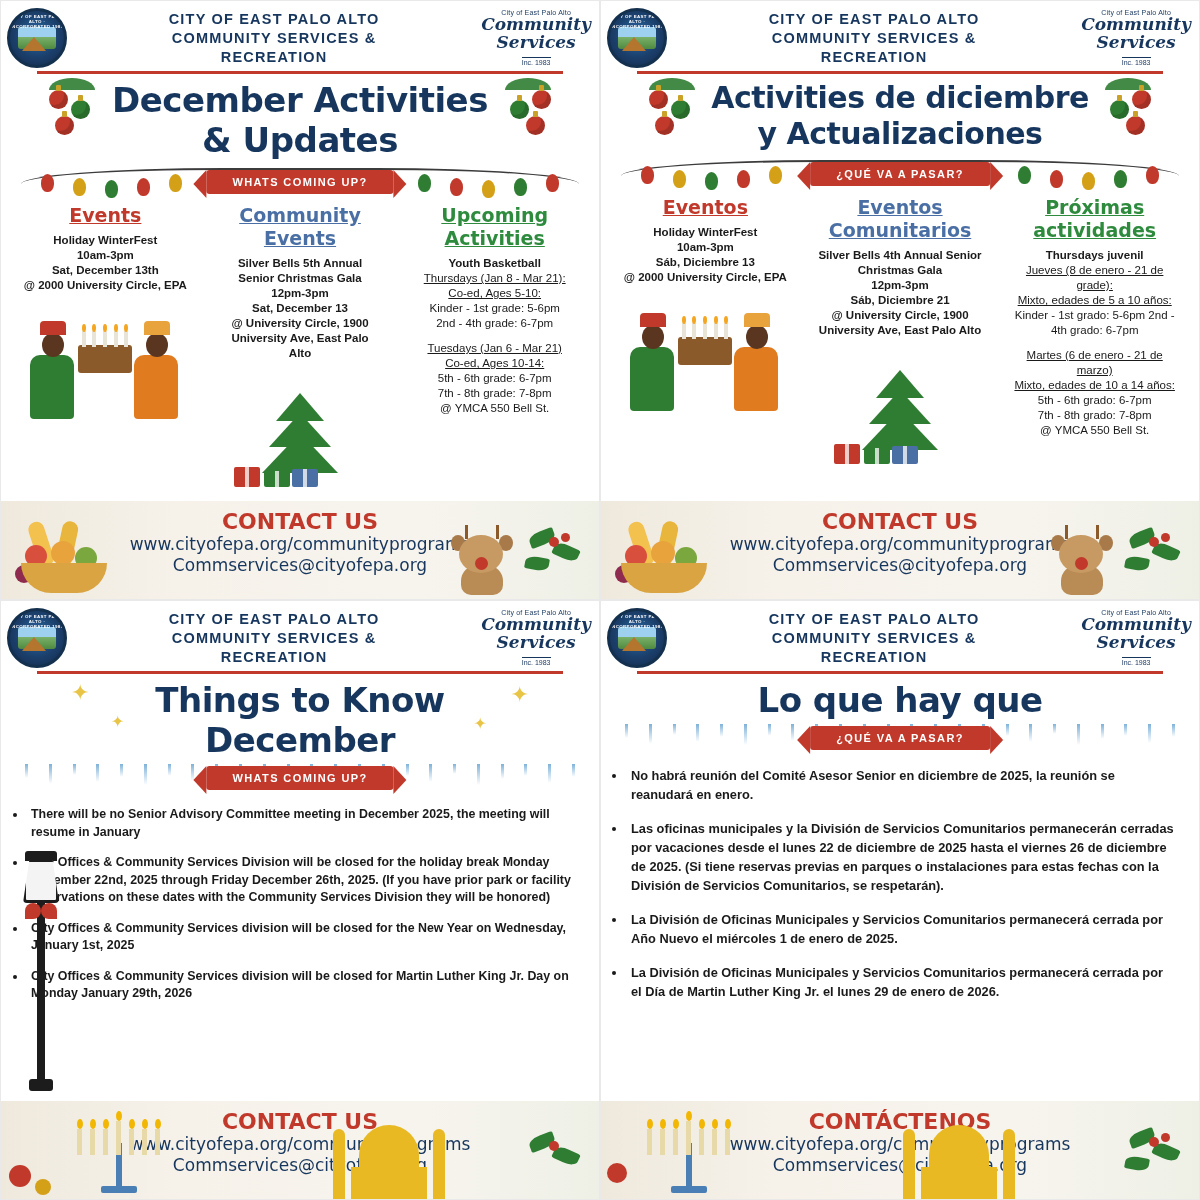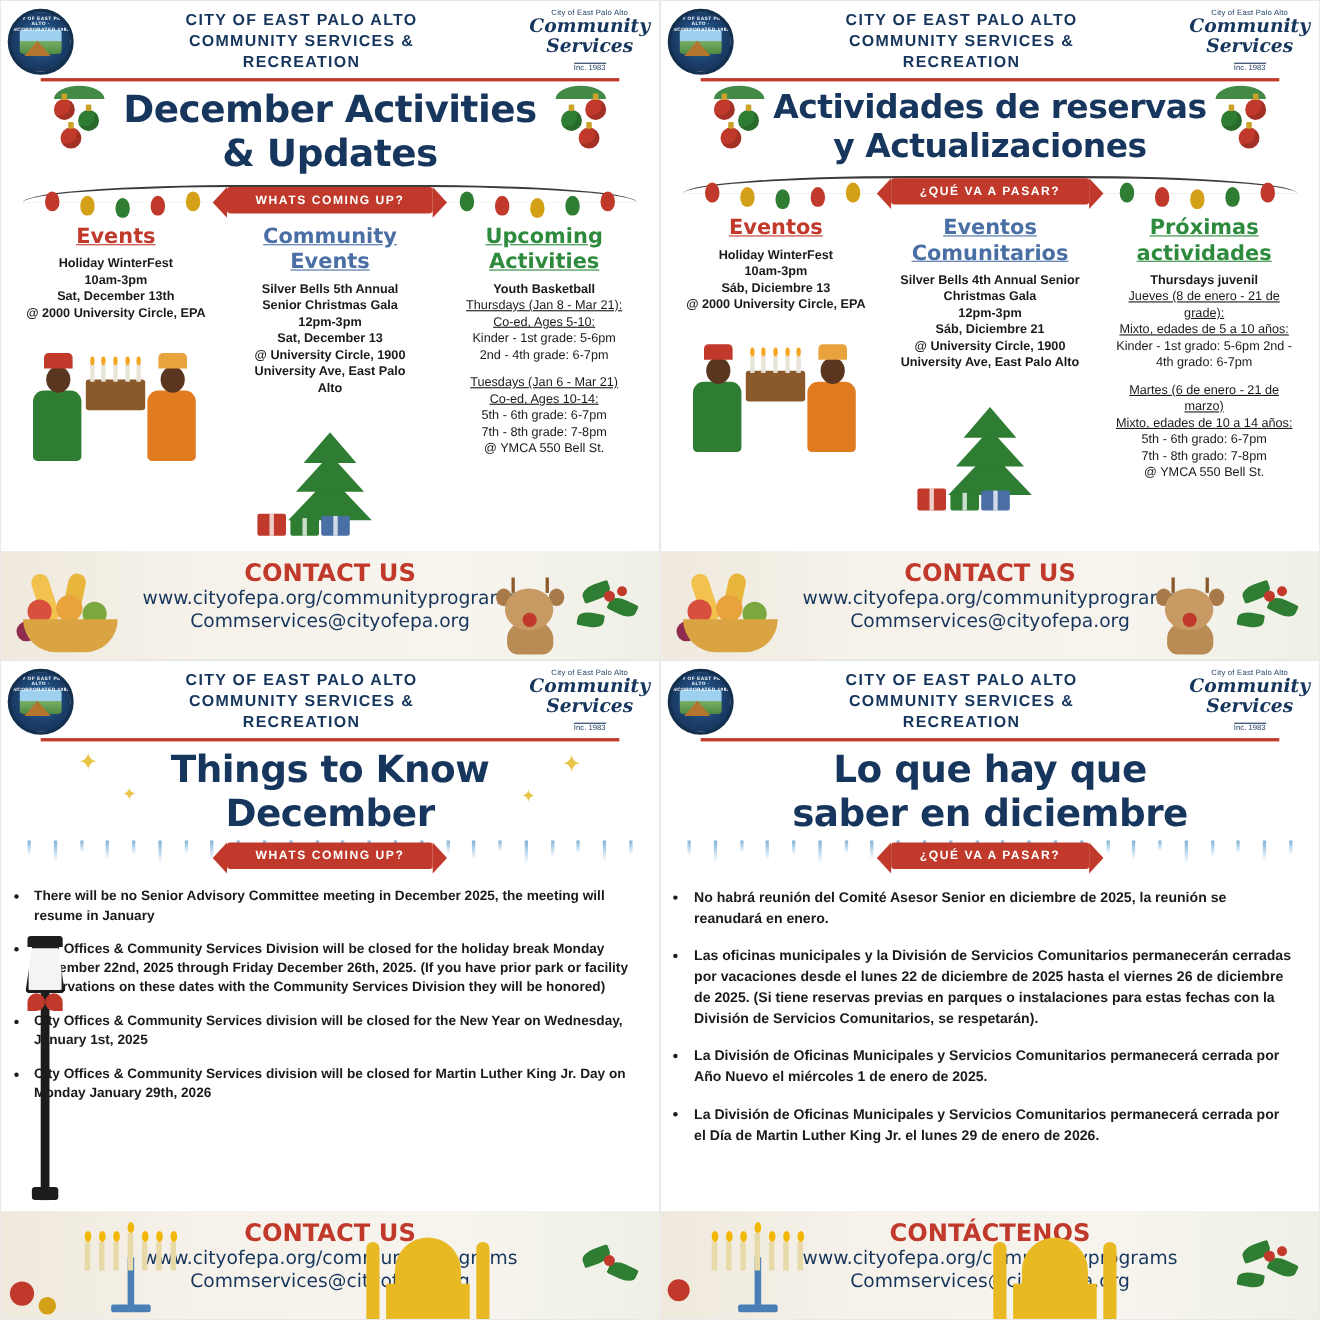--- a/index.html
+++ b/index.html
@@ -403,21 +403,21 @@
         <div class="ball b-red" style="left:4px;top:12px;"></div>
         <div class="ball b-grn" style="left:26px;top:22px;"></div>
         <div class="ball b-red" style="left:10px;top:38px;"></div>
       </div>
       <div class="orn right">
         <div class="sprig" style="right:4px;top:0;"></div>
         <div class="ball b-red" style="right:4px;top:12px;"></div>
         <div class="ball b-grn" style="right:26px;top:22px;"></div>
         <div class="ball b-red" style="right:10px;top:38px;"></div>
       </div>
-      <div class="big-title sm">Actividades de reservas</div>
+      <div class="big-title sm">Activities de diciembre</div>
       <div class="big-title sm">y Actualizaciones</div>
     </div>
 
     <div class="lights">
       <div class="wire"></div>
       <div class="bulb b-red" style="left:40px;"></div>
       <div class="bulb b-gld" style="left:72px;top:16px;"></div>
       <div class="bulb b-grn" style="left:104px;top:18px;"></div>
       <div class="bulb b-red" style="left:136px;top:16px;"></div>
       <div class="bulb b-gld" style="left:168px;top:12px;"></div>
@@ -662,21 +662,20 @@
         <div class="arc">City of East Palo Alto</div>
         <div class="nm">Community</div>
         <div class="nm">Services</div>
         <div class="inc">Inc. 1983</div>
       </div>
     </div>
 
     <div class="title-rule"></div>
     <div class="title-wrap">
       <div class="big-title">Lo que hay que</div>
-      <div class="big-title">saber en diciembre</div>
     </div>
 
     <div class="lights" style="height:30px;">
       <div class="icicles" style="top:2px;">
         <i style="height:14px;"></i>
           <i style="height:20px;"></i>
           <i style="height:11px;"></i>
           <i style="height:18px;"></i>
         <i style="height:13px;"></i>
           <i style="height:21px;"></i>

